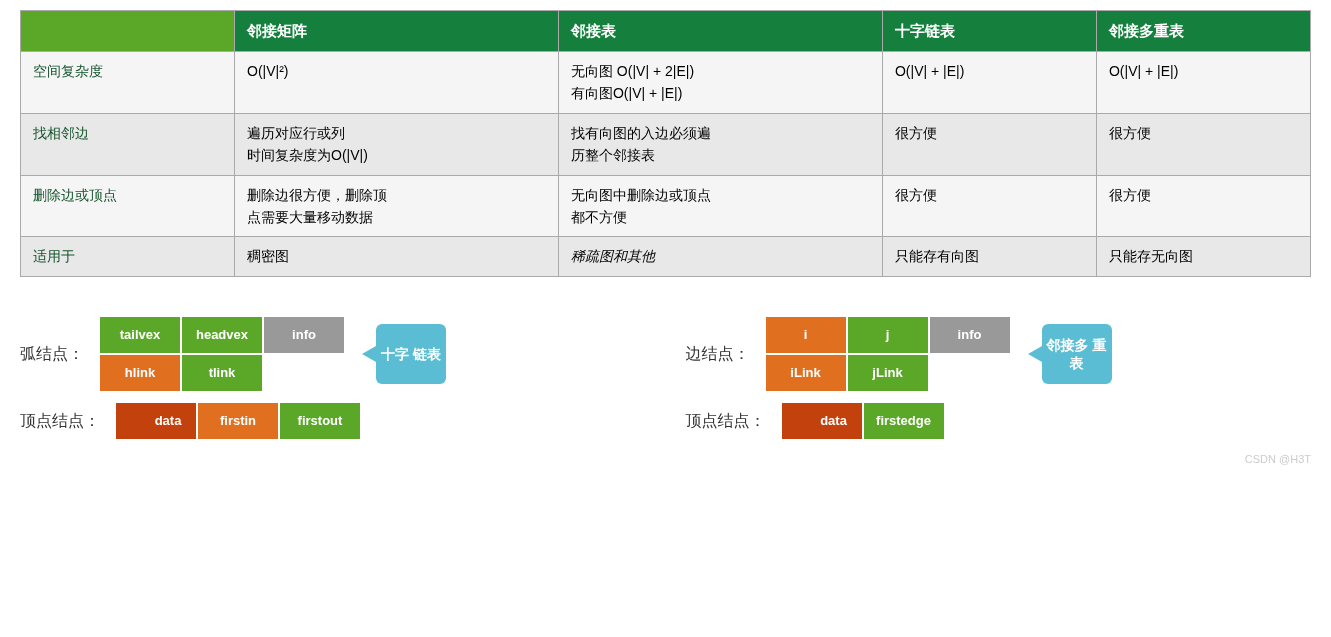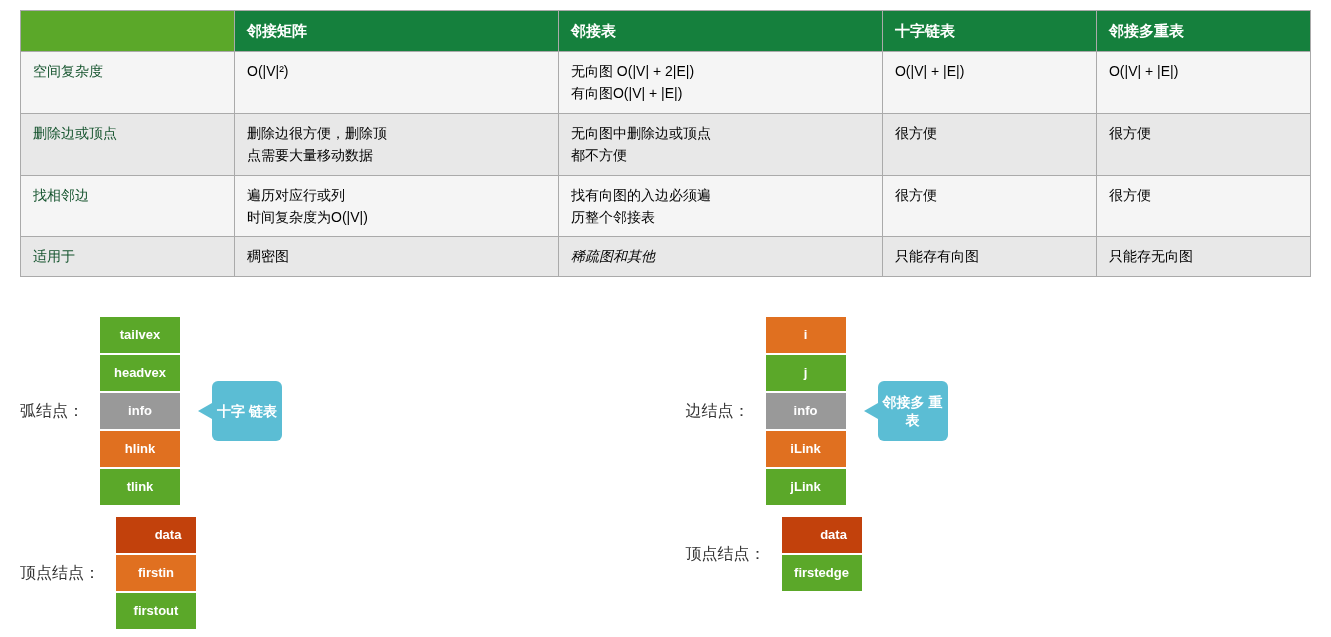--- a/index.html
+++ b/index.html
@@ -64,21 +64,21 @@
     .diagram-label {
       font-size: 16px;
       color: #333;
       font-weight: normal;
       white-space: nowrap;
       line-height: 1;
     }
 
     .node-row {
       display: flex;
-      flex-direction: column;
+      flex-direction: row;
       gap: 2px;
     }
 
     .node-box {
       display: flex;
       align-items: center;
       justify-content: center;
       color: #fff;
       font-weight: bold;
       font-size: 13px;
@@ -154,34 +154,34 @@
   <tbody id="table-body">
   <tr>
         <td style="white-space: pre-line;">空间复杂度</td>
         <td style="white-space: pre-line;">O(|V|²)</td>
         <td style="white-space: pre-line; margin-top: 40px;">无向图 O(|V| + 2|E|)
 有向图O(|V| + |E|)</td>
         <td style="white-space: pre-line;">O(|V| + |E|)</td>
         <td style="white-space: pre-line;">O(|V| + |E|)</td>
       </tr>
       <tr>
+        <td style="white-space: pre-line;">找相邻边</td>
+        <td style="white-space: pre-line;">遍历对应行或列
+时间复杂度为O(|V|)</td>
+        <td style="white-space: pre-line;">找有向图的入边必须遍
+历整个邻接表</td>
+        <td style="white-space: pre-line;">很方便</td>
+        <td style="white-space: pre-line;">很方便</td>
+      </tr>
+      <tr>
         <td style="white-space: pre-line;">删除边或顶点</td>
         <td style="white-space: pre-line;">删除边很方便，删除顶
 点需要大量移动数据</td>
         <td style="white-space: pre-line;">无向图中删除边或顶点
 都不方便</td>
-        <td style="white-space: pre-line;">很方便</td>
-        <td style="white-space: pre-line;">很方便</td>
-      </tr>
-      <tr>
-        <td style="white-space: pre-line;">找相邻边</td>
-        <td style="white-space: pre-line;">遍历对应行或列
-时间复杂度为O(|V|)</td>
-        <td style="white-space: pre-line;">找有向图的入边必须遍
-历整个邻接表</td>
         <td style="white-space: pre-line;">很方便</td>
         <td style="white-space: pre-line;">很方便</td>
       </tr>
       <tr>
         <td style="white-space: pre-line;">适用于</td>
         <td style="white-space: pre-line;">稠密图</td>
         <td style="white-space: pre-line; font-style: italic;">稀疏图和其他</td>
         <td style="white-space: pre-line;">只能存有向图</td>
         <td style="white-space: pre-line;">只能存无向图</td>
       </tr>

